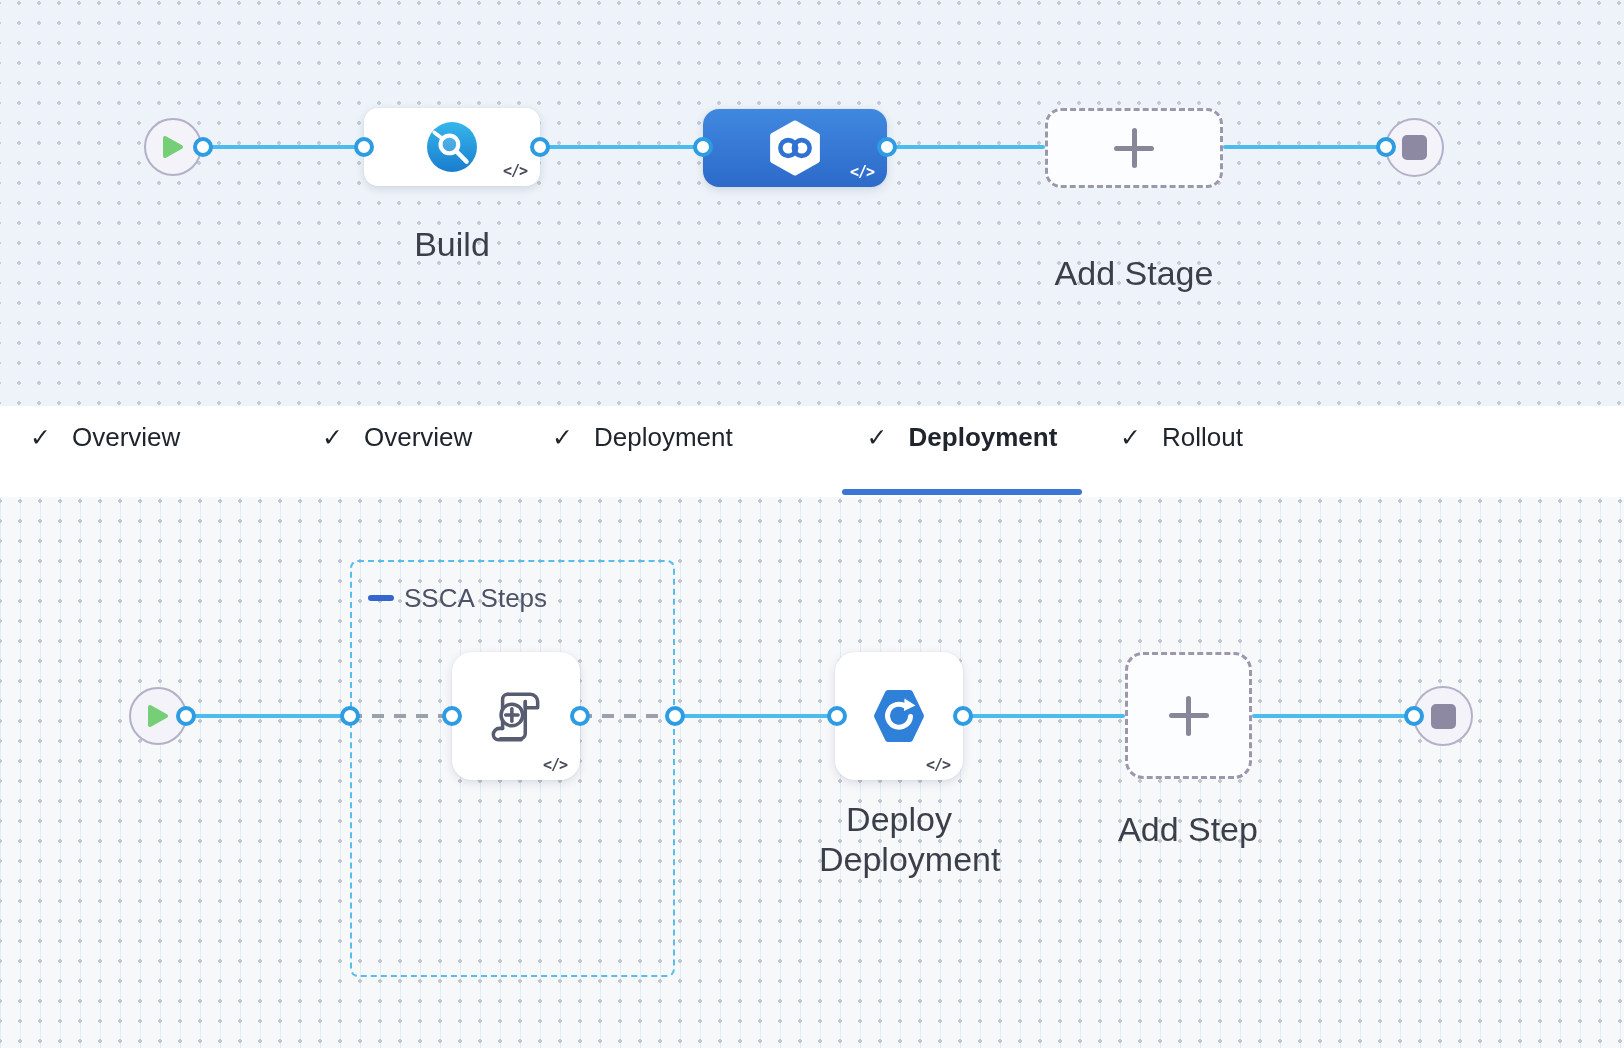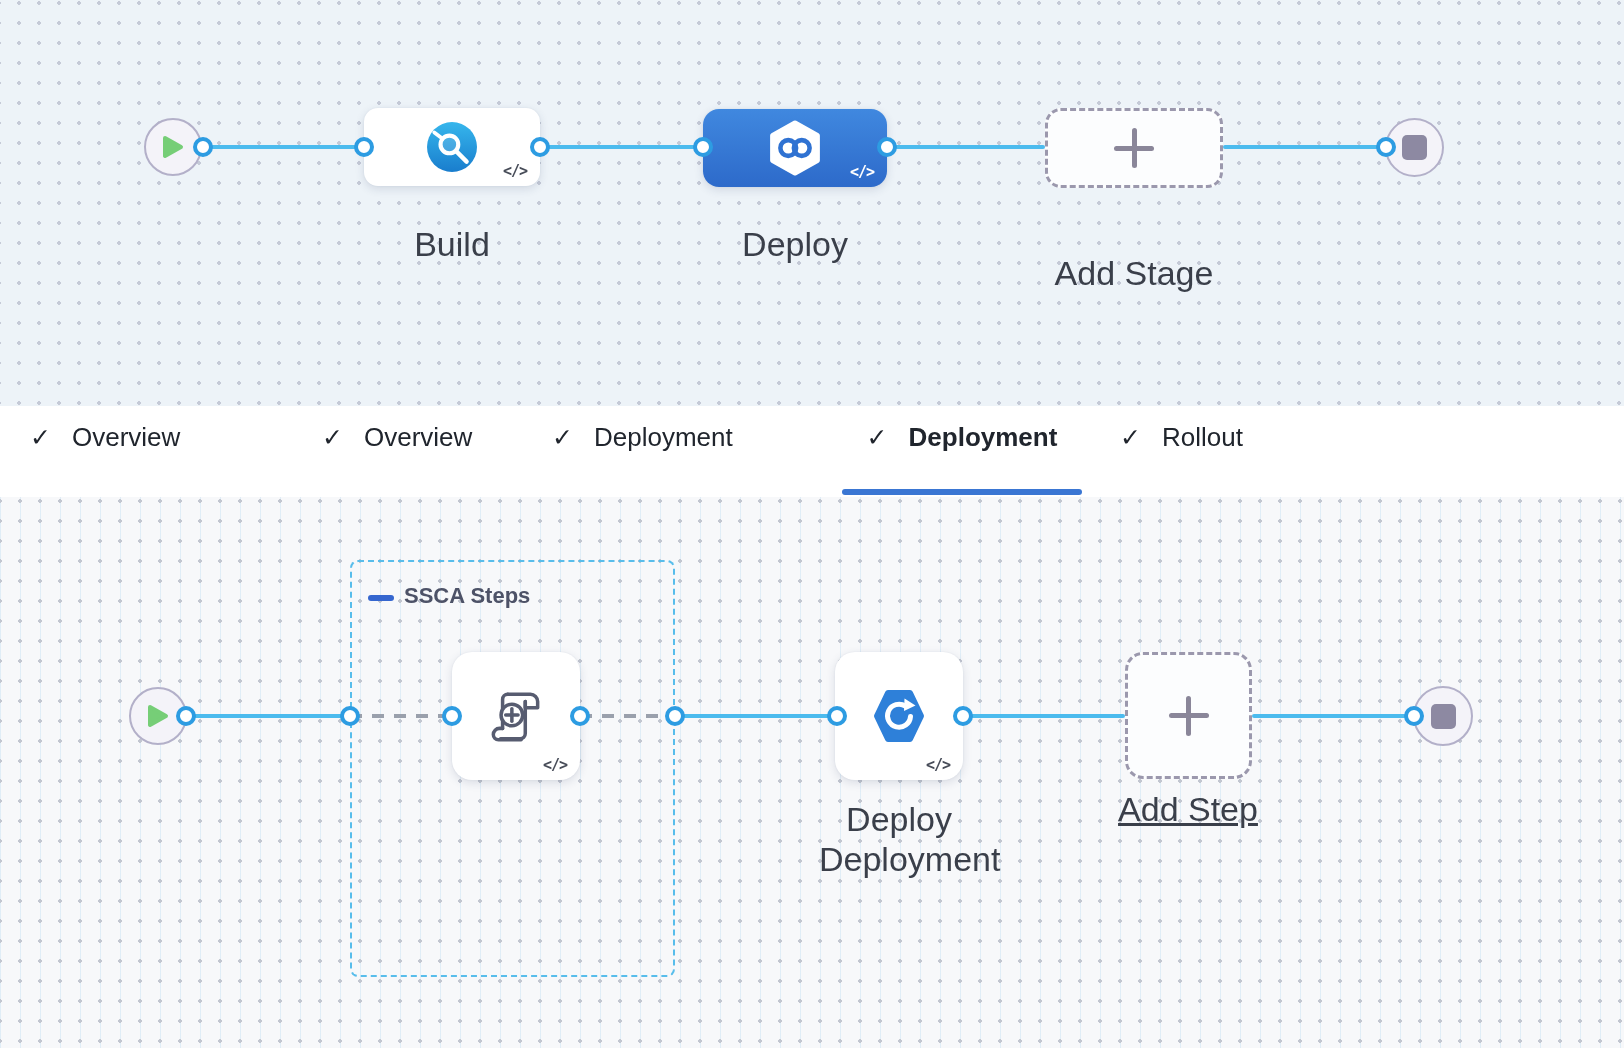--- a/index.html
+++ b/index.html
@@ -57,21 +57,21 @@
     padding-bottom:29px;box-sizing:border-box;cursor:pointer;}
   .tab .check{font-size:25px;font-weight:700;color:#20252d;}
   .tab .tab-label{font-size:26px;font-weight:500;color:#20252d;white-space:nowrap;}
   .tab.active{justify-content:center;}
   .tab.active .tab-label{font-weight:700;}
   .tab-underline{position:absolute;left:0;right:0;bottom:2px;height:6px;border-radius:3px;background:#3a76d3;}
 
   
   .group-box{position:absolute;border:2.5px dashed #58bdeb;border-radius:8px;z-index:0;box-sizing:border-box;}
   .group-minus{position:absolute;width:26px;height:6px;border-radius:3px;background:#3566cf;cursor:pointer;}
-  .group-label{position:absolute;font-size:22px;font-weight:700;color:#4d5267;}
+  .group-label{position:absolute;font-size:26px;font-weight:400;color:#4d5267;}
 
   .icon-wrap{display:flex;align-items:center;justify-content:center;}
 </style>
 </head>
 <body>
 
 <div class="app">
 
   <div class="canvas canvas-top">
 
@@ -126,21 +126,20 @@
     </div>
 
     <div class="port" style="left:192.5px;top:136.5px;"></div>
     <div class="port" style="left:353.5px;top:136.5px;"></div>
     <div class="port" style="left:529.5px;top:136.5px;"></div>
     <div class="port" style="left:692.5px;top:136.5px;"></div>
     <div class="port" style="left:876.5px;top:136.5px;"></div>
     <div class="port" style="left:1375.5px;top:136.5px;"></div>
 
     <div class="node-label" style="left:352px;top:224px;width:200px;">Build</div>
-    <div class="node-label" style="left:695px;top:224px;width:200px;">Deploy</div>
     <div class="node-label" style="left:1034px;top:224px;width:200px;margin-top:29px;">Add Stage</div>
   </div>
 
   <div class="tabbar">
     <div class="tab" style="left:30px;">
       <span class="check">✓</span>
       <span class="tab-label">Overview</span>
     </div>
     <div class="tab" style="left:322px;">
       <span class="check">✓</span>
@@ -219,15 +218,15 @@
     <div class="port" style="left:175.5px;top:208.5px;"></div>
     <div class="port" style="left:339.5px;top:208.5px;"></div>
     <div class="port" style="left:441.5px;top:208.5px;"></div>
     <div class="port" style="left:569.5px;top:208.5px;"></div>
     <div class="port" style="left:664.5px;top:208.5px;"></div>
     <div class="port" style="left:826.5px;top:208.5px;"></div>
     <div class="port" style="left:952.5px;top:208.5px;"></div>
     <div class="port" style="left:1403.5px;top:208.5px;"></div>
 
     <div class="node-label" style="left:819px;top:302px;width:160px;">Deploy Deployment</div>
-    <div class="node-label" style="left:1088px;top:292px;width:200px;text-decoration:underline;">Add Step</div>
+    <div class="node-label" style="left:1088px;top:312px;width:200px;">Add Step</div>
   </div>
 </div>
 
 </body></html>

